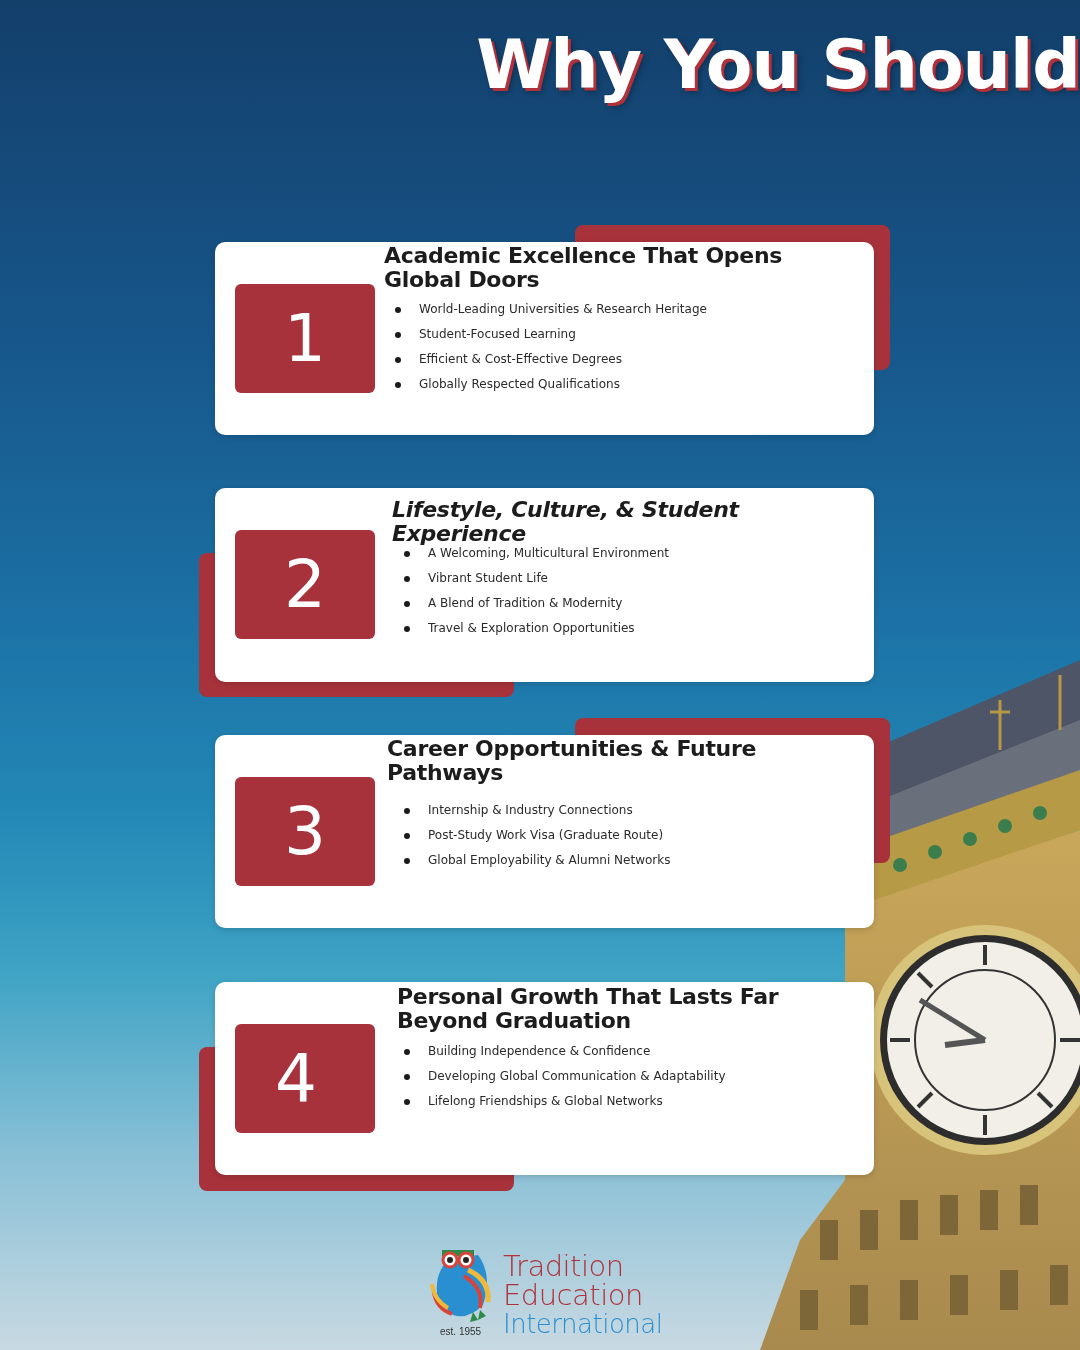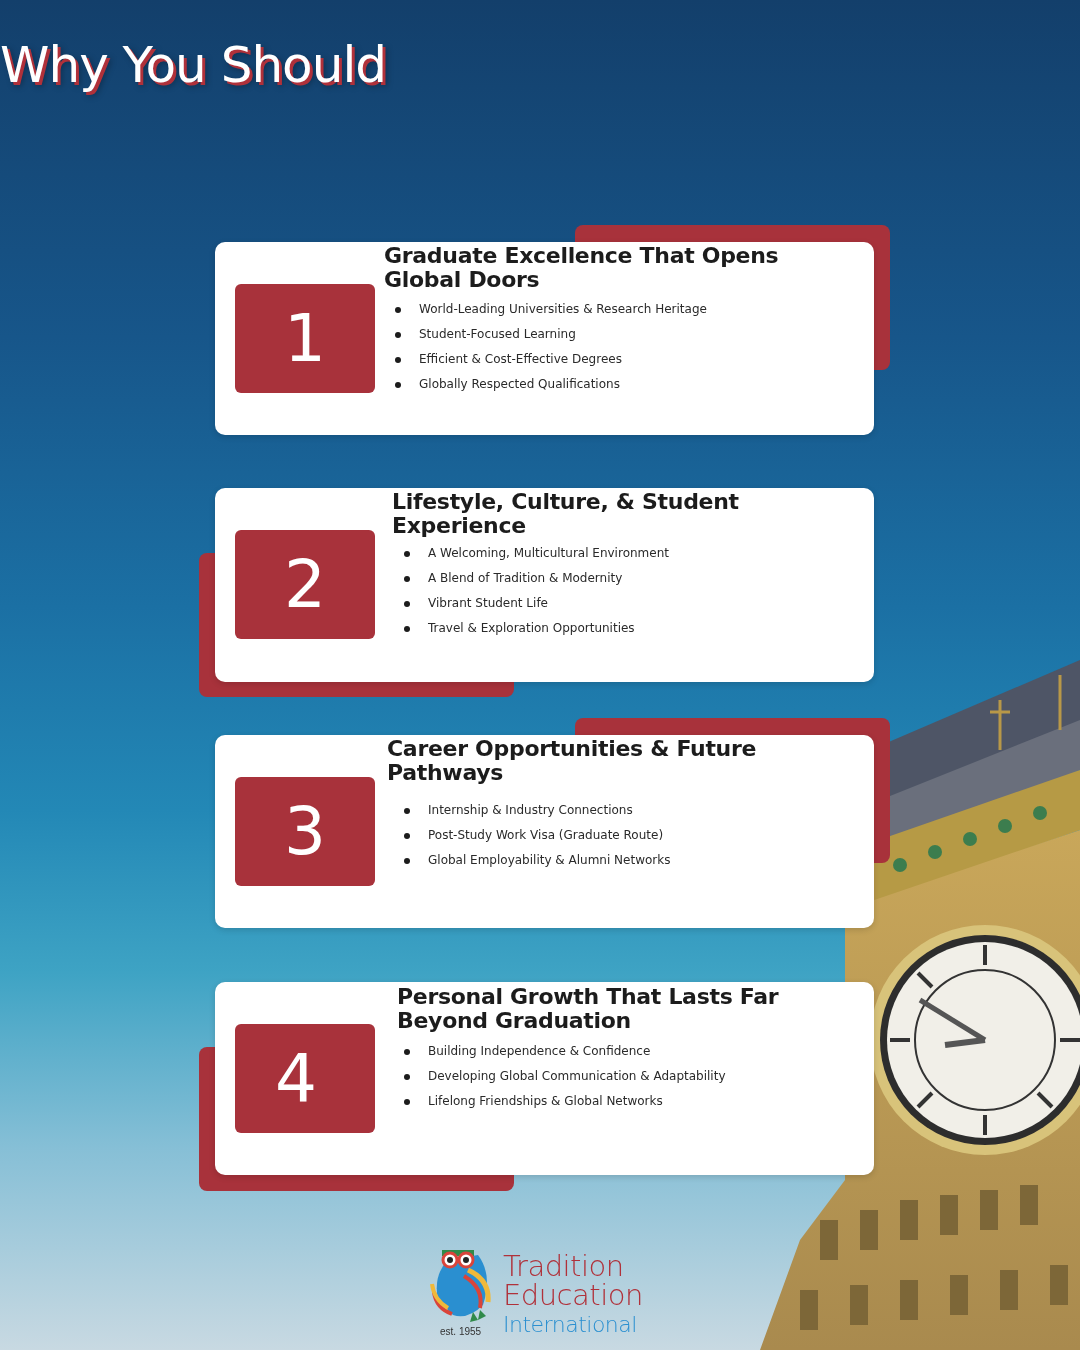--- a/index.html
+++ b/index.html
@@ -3,22 +3,22 @@
 <meta charset="utf-8">
 <style>
   html, body { margin: 0; padding: 0; }
   body {
     width: 1080px; height: 1350px; overflow: hidden; position: relative;
     background: linear-gradient(180deg, #133f6b 0%, #17568a 25%, #1b70a4 45%, #2388b6 60%, #3ea3c4 72%, #86bfd6 85%, #c8d9e2 100%);
     font-family: "Liberation Sans", sans-serif;
   }
   .title {
     position: absolute; left: 0; width: 1080px; top: 22px;
-    text-align: left; color: #ffffff; font-weight: normal;
-    font-size: 50px; line-height: 86px; letter-spacing: -1px;
+    text-align: right; color: #ffffff; font-weight: bold;
+    font-size: 68px; line-height: 86px; letter-spacing: -1px;
     font-family: "DejaVu Sans", sans-serif;
     text-shadow: 3px 3px 0 #b0313a, 4px 4px 6px rgba(0,0,0,0.35);
   }
   .title div { white-space: nowrap; }
 
   
   .tower { position: absolute; left: 760px; top: 620px; width: 320px; height: 730px; overflow: hidden; }
 
   .back-block { position: absolute; background: #a8323b; border-radius: 8px; }
   .card {
@@ -116,37 +116,37 @@
         <rect x="190" y="655" width="18" height="40"></rect>
       <rect x="240" y="650" width="18" height="40"></rect>
         <rect x="290" y="645" width="18" height="40"></rect>
     </g>
   </svg>
 </div>
 
 <div class="back-block" style="left:575px; top:225px; width:315px; height:145px;"></div>
 <div class="card" style="top:242px; height:193px;">
   <div class="num-box" style="top:42px;">1</div>
-  <div class="card-title" style="left:169px; top:2px; width:440px;">Graduate Excellence That Opens Global Doors</div>
+  <div class="card-title" style="left:169px; top:2px; width:440px;">Academic Excellence That Opens Global Doors</div>
   <ul class="card-list" style="left:177px; top:55px;">
     <li>World-Leading Universities &amp; Research Heritage</li>
     <li>Student-Focused Learning</li>
     <li>Efficient &amp; Cost-Effective Degrees</li>
     <li>Globally Respected Qualifications</li>
   </ul>
 </div>
 
 <div class="back-block" style="left:199px; top:553px; width:315px; height:144px;"></div>
 <div class="card" style="top:488px; height:194px;">
   <div class="num-box" style="top:42px;">2</div>
-  <div class="card-title" style="left:177px; top:2px; width:380px;">Lifestyle, Culture, &amp; Student Experience</div>
+  <div class="card-title" style="left:177px; top:10px; width:380px;font-style:italic;">Lifestyle, Culture, &amp; Student Experience</div>
   <ul class="card-list" style="left:186px; top:53px;">
     <li>A Welcoming, Multicultural Environment</li>
+    <li>Vibrant Student Life</li>
     <li>A Blend of Tradition &amp; Modernity</li>
-    <li>Vibrant Student Life</li>
     <li>Travel &amp; Exploration Opportunities</li>
   </ul>
 </div>
 
 <div class="back-block" style="left:575px; top:718px; width:315px; height:145px;"></div>
 <div class="card" style="top:735px; height:193px;">
   <div class="num-box" style="top:42px;">3</div>
   <div class="card-title" style="left:172px; top:2px; width:420px;">Career Opportunities &amp; Future Pathways</div>
   <ul class="card-list" style="left:186px; top:63px;">
     <li>Internship &amp; Industry Connections</li>
@@ -177,16 +177,16 @@
     <circle cx="22" cy="20" r="7" fill="#fff" stroke="#d9443a" stroke-width="3"></circle>
     <circle cx="38" cy="20" r="7" fill="#fff" stroke="#d9443a" stroke-width="3"></circle>
     <circle cx="22" cy="20" r="3" fill="#222"></circle>
     <circle cx="38" cy="20" r="3" fill="#222"></circle>
     <path d="M45,72 L50,80 L42,82 Z" fill="#2f8a4a"></path>
     <path d="M52,70 L58,76 L50,80 Z" fill="#2f8a4a"></path>
   </svg>
   <div class="logo-text">
     <div class="logo-line" style="color:#b0313a;">Tradition</div>
     <div class="logo-line" style="color:#b0313a;">Education</div>
-    <div class="logo-line" style="color:#2a8fd0; font-size:22px;">International</div>
+    <div class="logo-line" style="color:#2a8fd0; font-size:26px;">International</div>
   </div>
   <div class="logo-est">est. 1955</div>
 </div>
 
 </body></html>

